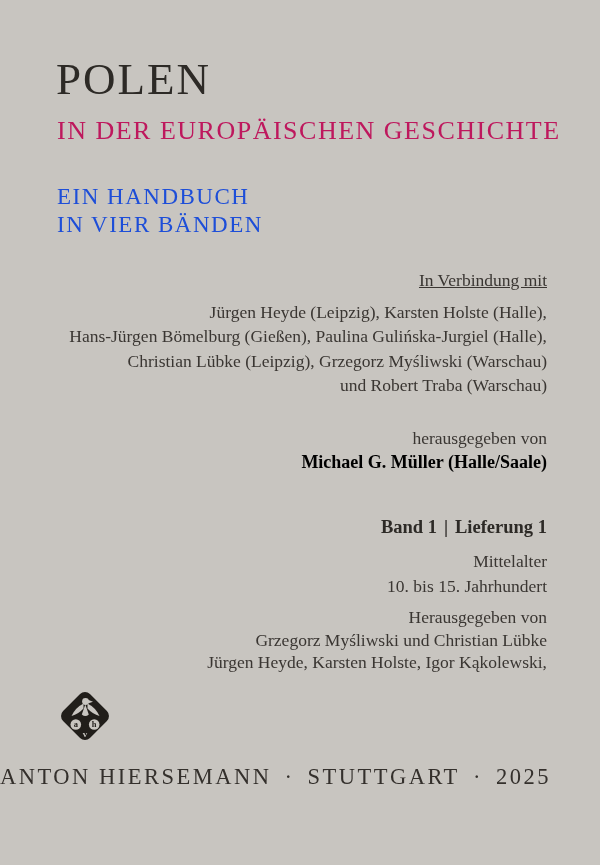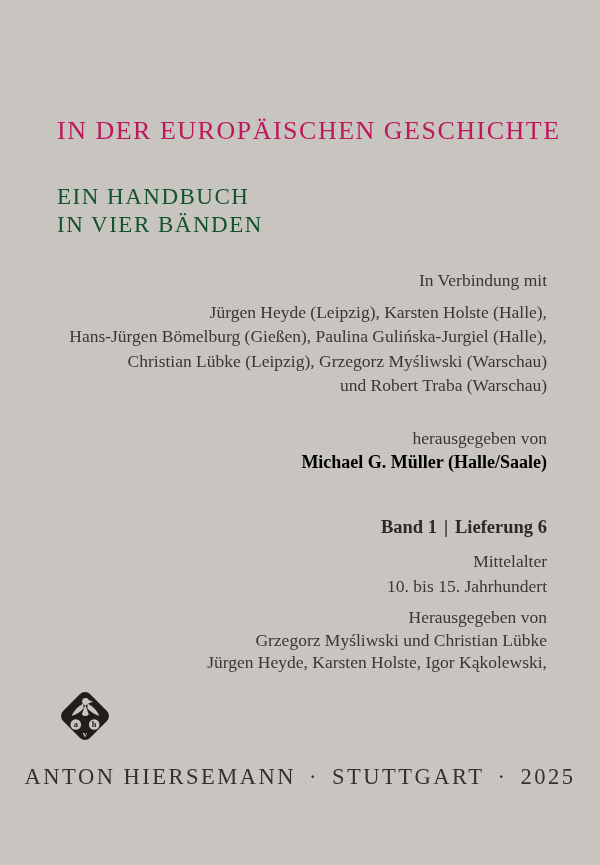--- a/index.html
+++ b/index.html
@@ -29,31 +29,32 @@
     left: 57px; top: 118px;
     font-size: 26px;
     letter-spacing: 1.5px;
     color: #be185d;
     line-height: 1;
   }
   .series {
     left: 57px; top: 183px;
     font-size: 23px;
     letter-spacing: 1.5px;
-    color: #14532d;
+    color: #1d4ed8;
     line-height: 28px;
   }
   .right-col {
     right: 53px;
     text-align: right;
   }
   .verbindung {
     top: 271px;
     font-size: 17.5px;
     line-height: 1.1;
+    text-decoration: underline;
   }
   .authors {
     top: 300px;
     font-size: 17.5px;
     line-height: 24.3px;
   }
   .hrsg {
     top: 426px;
     font-size: 17.5px;
     line-height: 24px;
@@ -80,36 +81,37 @@
     font-size: 17.5px;
     line-height: 22.5px;
   }
   .logo {
     left: 57px; top: 687px;
     width: 56px; height: 60px;
   }
   .imprint {
     left: 0; top: 764px;
     width: 600px;
-    text-align: center;
+    text-align: left;
     font-size: 22.5px;
     letter-spacing: 2.5px;
     color: #34302c;
     white-space: nowrap;
   }
   .imprint .dot-sep {
     display: inline-block;
     margin: 0 13px;
   }
 </style>
 </head>
 <body>
 
 <div class="page">
 
+  <div class="abs main-title">POLEN</div>
 
   <div class="abs subtitle">IN DER EUROPÄISCHEN GESCHICHTE</div>
 
   <div class="abs series">
     <div>EIN HANDBUCH</div>
     <div>IN VIER BÄNDEN</div>
   </div>
 
   <div class="abs right-col verbindung">In Verbindung mit</div>
 
@@ -119,21 +121,21 @@
     <div>Christian Lübke (Leipzig), Grzegorz Myśliwski (Warschau)</div>
     <div>und Robert Traba (Warschau)</div>
   </div>
 
   <div class="abs right-col hrsg">
     <div>herausgegeben von</div>
     <div class="editor-name">Michael G. Müller (Halle/Saale)</div>
   </div>
 
   <div class="abs right-col band-line">
-    <span>Band 1</span><span class="band-sep">|</span><span>Lieferung 6</span>
+    <span>Band 1</span><span class="band-sep">|</span><span>Lieferung 1</span>
   </div>
 
   <div class="abs right-col mittelalter">
     <div>Mittelalter</div>
     <div>10. bis 15. Jahrhundert</div>
   </div>
 
   <div class="abs right-col issue-editors">
     <div>Herausgegeben von</div>
     <div>Grzegorz Myśliwski und Christian Lübke</div>

